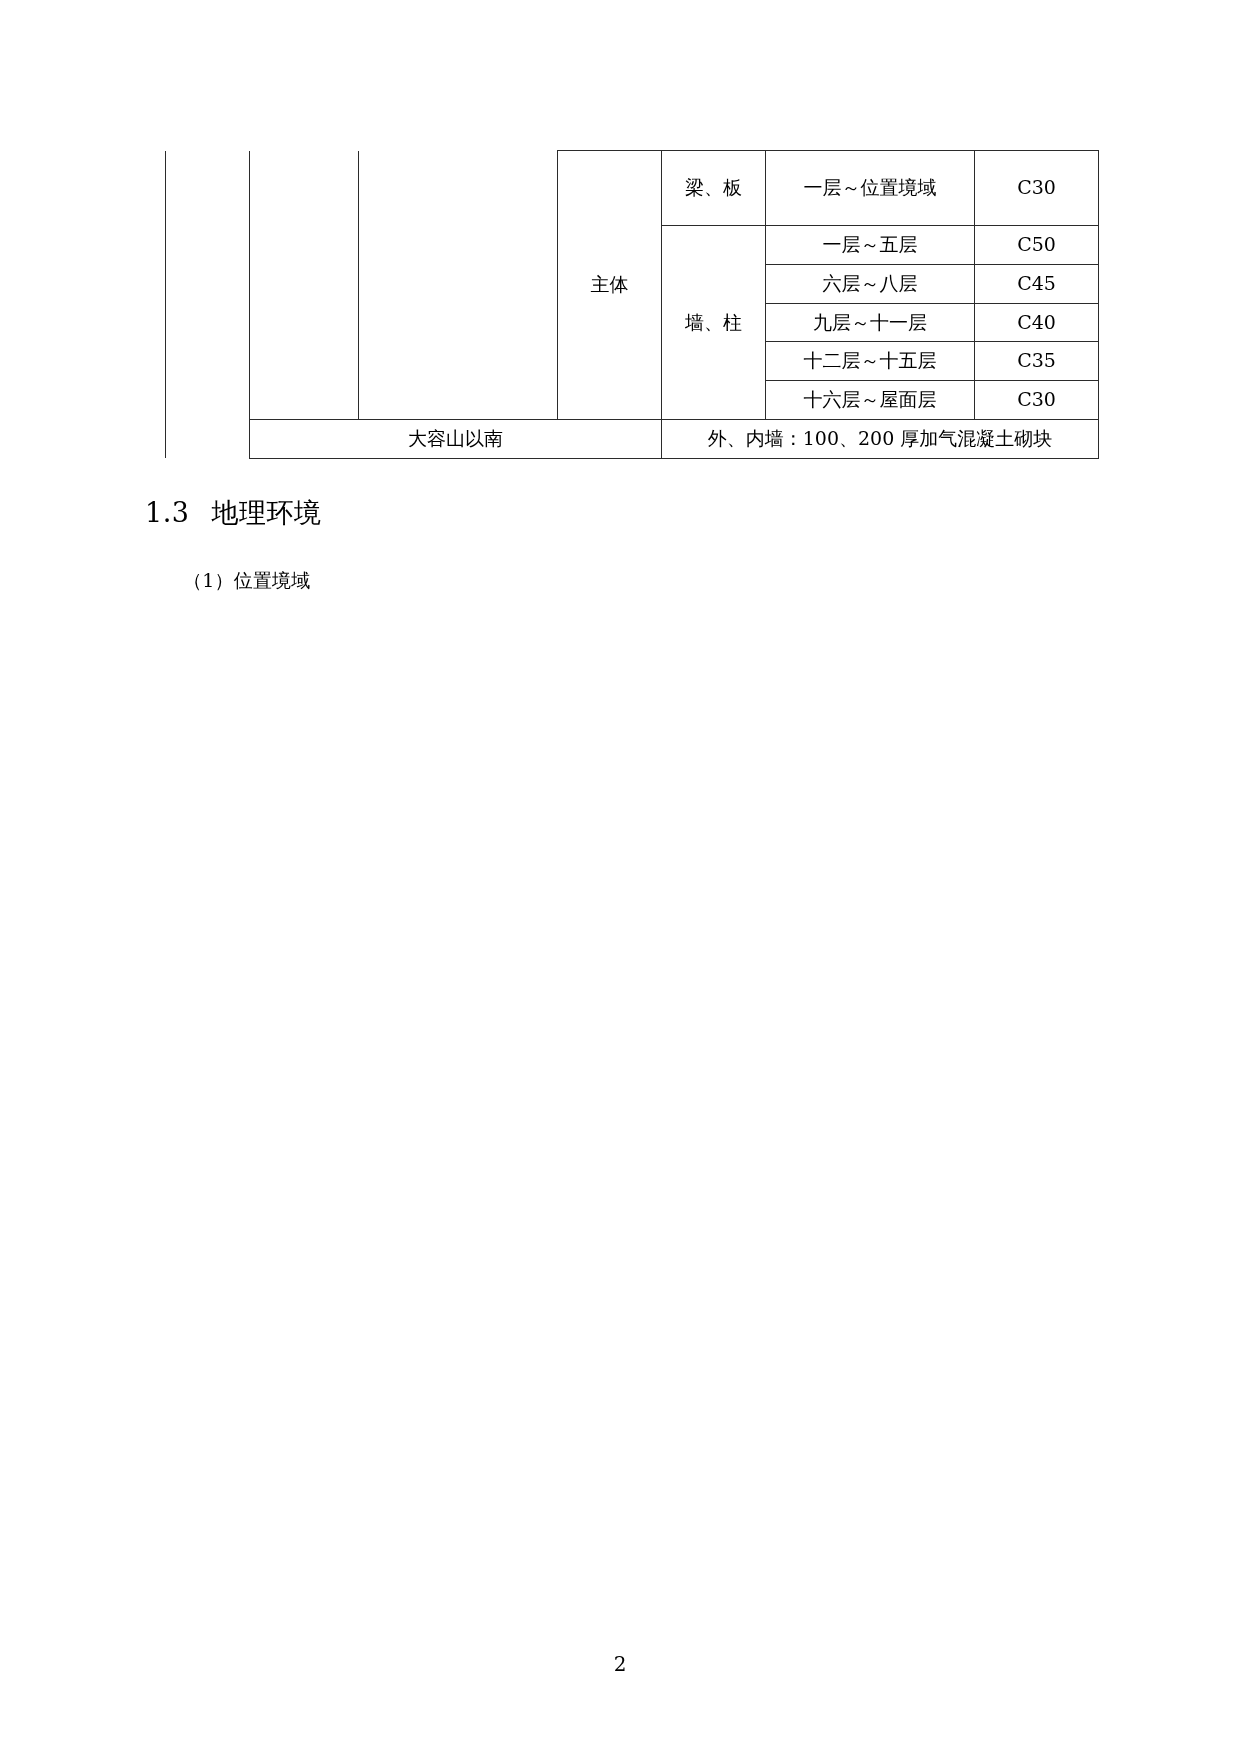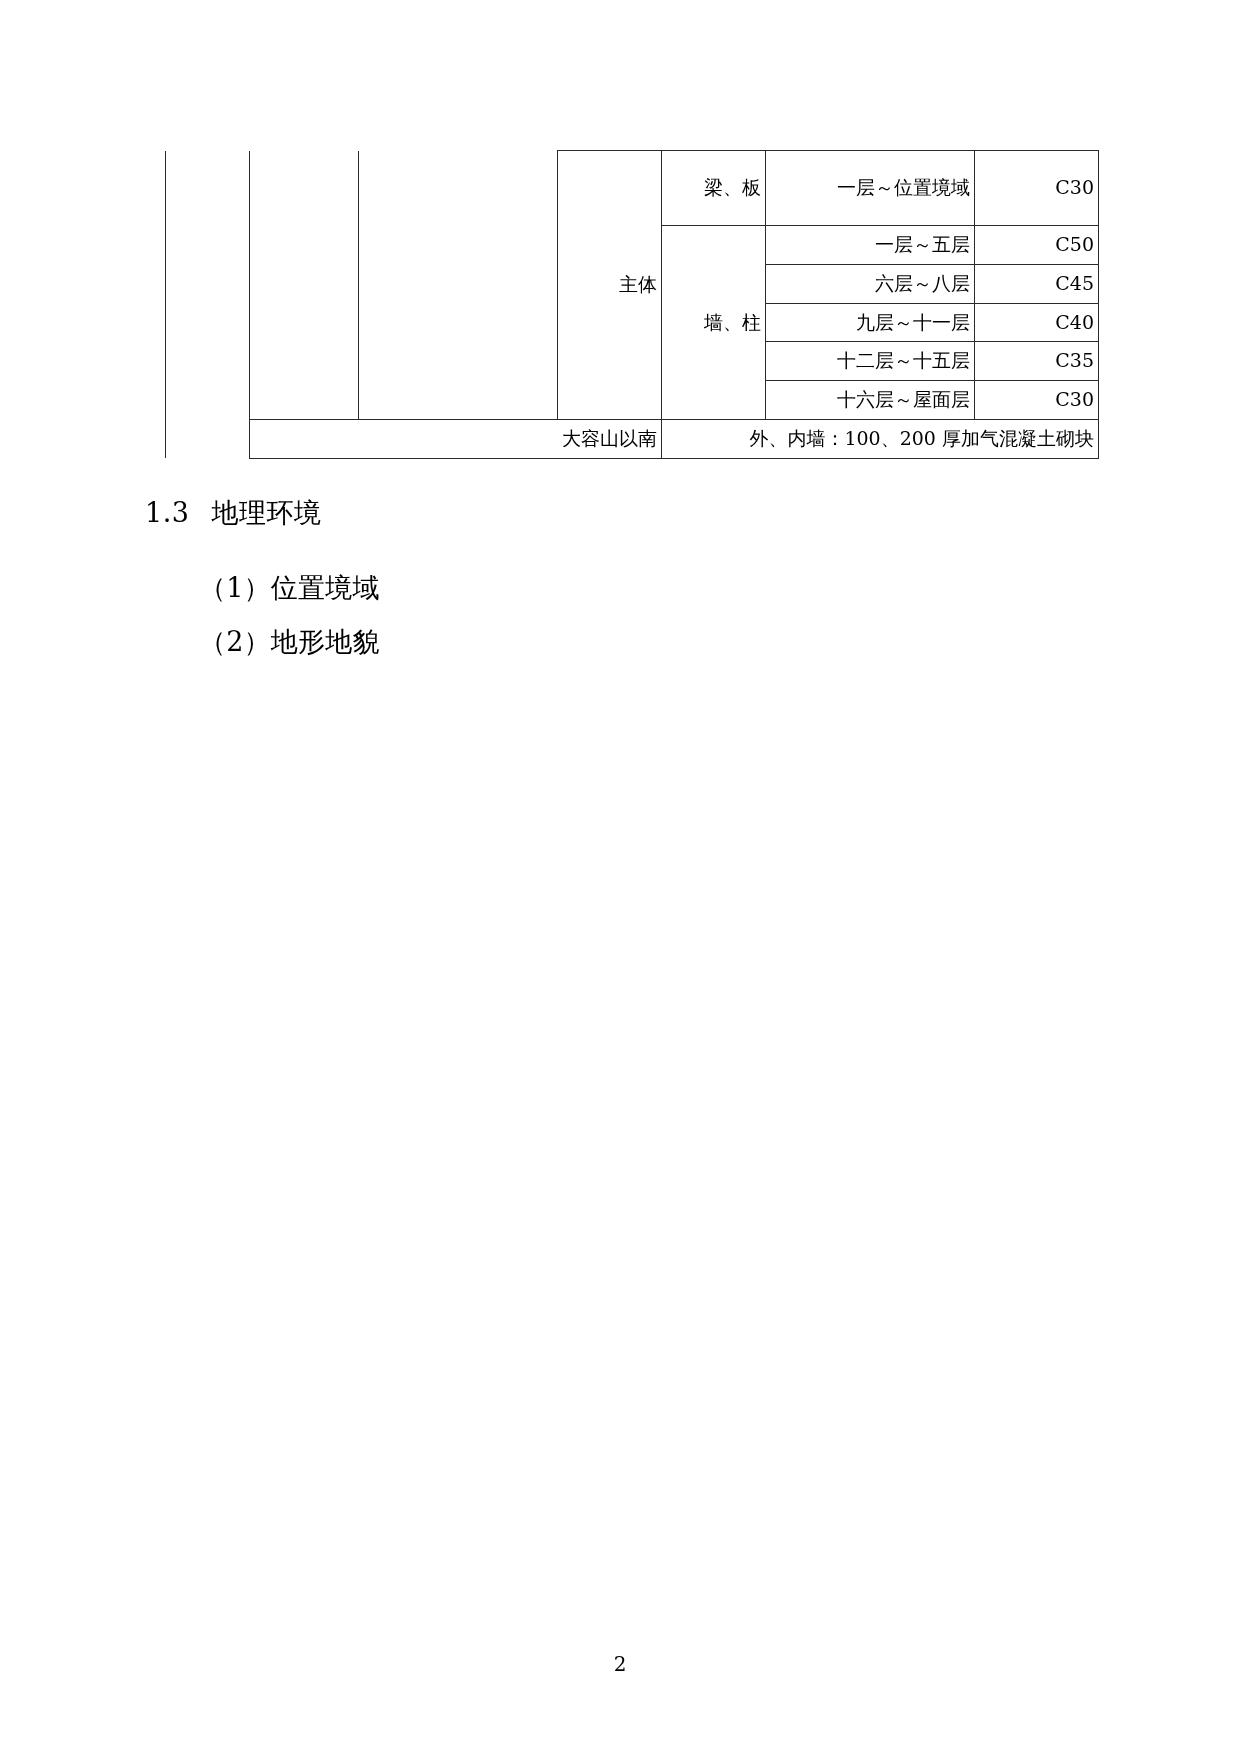--- a/index.html
+++ b/index.html
@@ -28,21 +28,21 @@
   .spec-table {
     border-collapse: collapse;
     table-layout: fixed;
     width: 790px;
     margin: 0 0 0 20px;
     font-size: 19px;
     line-height: 1.25;
   }
   .spec-table td {
     border: 1.3px solid #2b2b2b;
-    text-align: right;
+    text-align: center;
     vertical-align: middle;
     padding: 7px 4px;
     font-family: "DejaVu Serif", "Liberation Serif", serif;
   }
   .spec-table td.blank {
     border-top: none;
     border-bottom: none;
   }
   .c-col { width: 115px; }
   .range-col { width: 200px; }
@@ -60,21 +60,21 @@
     font-size: 27px;
     margin: 36px 0 30px 0;
     letter-spacing: 0.5px;
   }
   h2.section-heading .num {
     font-family: "DejaVu Serif", "Liberation Serif", serif;
     margin-right: 22px;
   }
 
   p.body-text {
-    font-size: 27px;
+    font-size: 19px;
     line-height: 2.0;
     margin: 0 0 0 0;
     text-align: justify;
     text-justify: inter-ideograph;
     letter-spacing: 0.2px;
   }
   p.body-text + p.body-text { margin-top: 0; }
   p.indent2 { text-indent: 2em; }
   p.sub-label { text-indent: 2em; }
 
@@ -134,17 +134,16 @@
       </tr>
     </tbody>
   </table>
 
   <h2 class="section-heading">
     <span class="num">1.3</span><span>地理环境</span>
   </h2>
 
   <p class="body-text sub-label">（1）位置境域</p>
 
-  <p class="body-text sub-label">（2）地形地貌</p>
 
 
   <div class="page-number">2</div>
 </div>
 
 </body></html>

